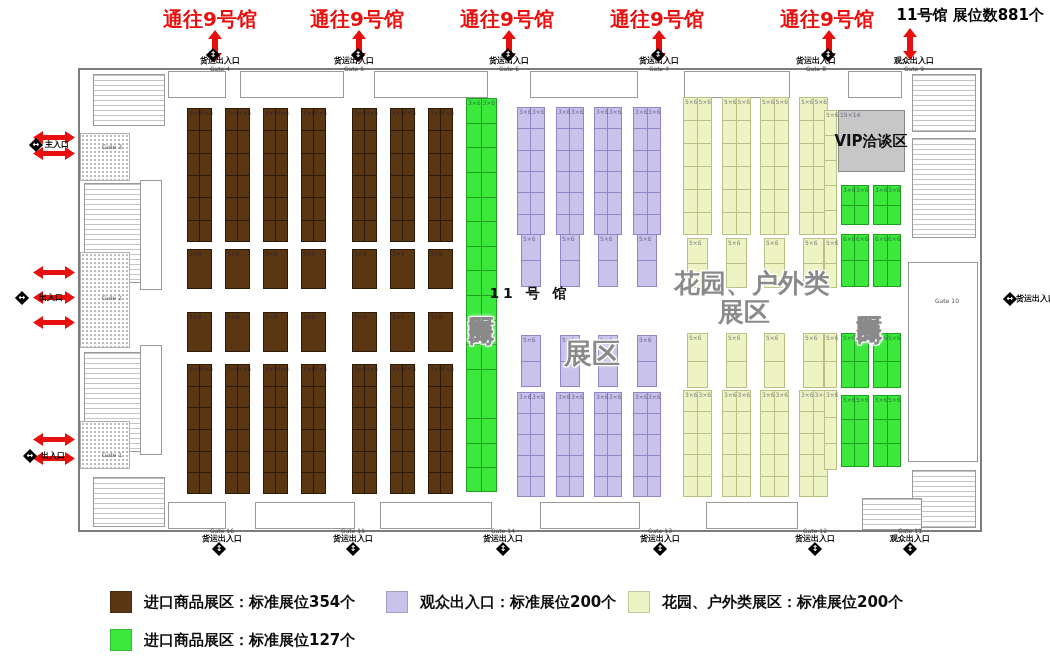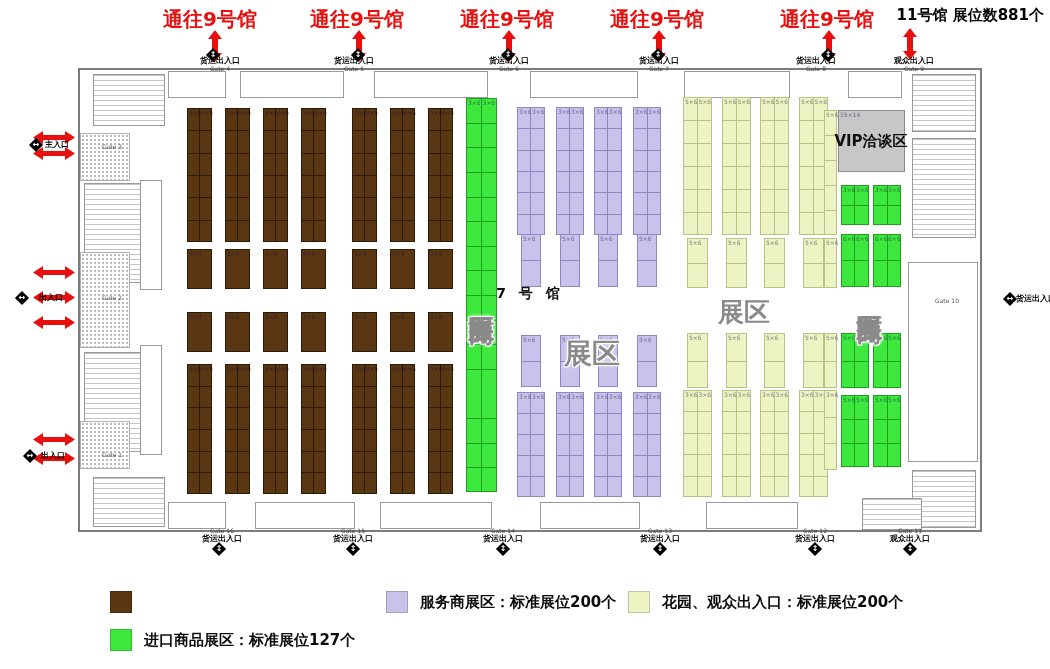--- a/index.html
+++ b/index.html
@@ -33,28 +33,29 @@
 </style>
 </head>
 <body>
 
 <div id="plan">
 
   <span class="title">11号馆 展位数881个</span>
 
   <div class="leg-item" id="leg1">
     <span class="leg-sw" style="background: rgb(90, 54, 18);"></span>
+    <span>进口商品展区：标准展位354个</span>
   </div>
   <div class="leg-item" id="leg2">
     <span class="leg-sw" style="background: rgb(201, 195, 236);"></span>
-    <span>服务商展区：标准展位200个</span>
+    <span>观众出入口：标准展位200个</span>
   </div>
   <div class="leg-item" id="leg3">
     <span class="leg-sw" style="background: rgb(238, 243, 195);"></span>
-    <span>花园、观众出入口：标准展位200个</span>
+    <span>花园、户外类展区：标准展位200个</span>
   </div>
   <div class="leg-item" id="leg4">
     <span class="leg-sw" style="background: rgb(60, 232, 60);"></span>
     <span>进口商品展区：标准展位127个</span>
   </div>
 <div class="outer-wall" style="left: 78px; top: 68px; width: 904px; height: 464px;"></div>
     <div class="struct seats" style="left: 93px; top: 74px; width: 72px; height: 52px;"></div>
     <div class="struct seats" style="left: 84px; top: 183px; width: 58px; height: 100px;"></div>
     <div class="struct" style="left: 140px; top: 180px; width: 22px; height: 110px;"></div>
     <div class="struct seats" style="left: 84px; top: 352px; width: 58px; height: 100px;"></div>
@@ -334,22 +335,23 @@
       <span class="booth-lbl" style="left: calc(50% + 1px);">5×6</span>
     </div>
     <div class="booth" style="left: 873px; top: 395px; width: 28px; height: 72px; background: linear-gradient(to right, transparent calc(50% - 0.5px), rgb(31, 158, 31) calc(50% - 0.5px), rgb(31, 158, 31) calc(50% + 0.5px), transparent calc(50% + 0.5px)), repeating-linear-gradient(transparent 0px, transparent 23px, rgb(31, 158, 31) 23px, rgb(31, 158, 31) 24px) rgb(60, 232, 60); border: 1px solid rgb(31, 158, 31);">
       <span class="booth-lbl" style="left: 1px;">5×6</span>
       <span class="booth-lbl" style="left: calc(50% + 1px);">5×6</span>
     </div>
     <div class="booth" style="left: 838px; top: 110px; width: 67px; height: 62px; background: rgb(199, 199, 199); border: 1px solid rgb(138, 138, 138);">
       <span class="booth-lbl" style="left: 1px;">15×14</span>
     </div>
     <div class="zone-label vert" style="left: 481px; top: 297px; font-size: 26px;">服务商展区</div>
-    <div class="hall-label" style="left: 530px; top: 294px; font-size: 14px; letter-spacing: 4px;">7 号 馆</div>
+    <div class="hall-label" style="left: 530px; top: 294px; font-size: 14px; letter-spacing: 4px;">11 号 馆</div>
     <div class="zone-label" style="left: 592px; top: 354px; font-size: 28px;">展区</div>
+    <div class="zone-label" style="left: 752px; top: 284px; font-size: 26px;">花园、户外类</div>
     <div class="zone-label" style="left: 744px; top: 313px; font-size: 26px;">展区</div>
     <div class="zone-label vert" style="left: 869px; top: 296px; font-size: 26px;">服务商展区</div>
     <div class="hall-label" style="left: 871px; top: 141px; font-size: 15px;">VIP洽谈区</div>
     <div class="toplink" style="left: 210px; top: 6px;">通往9号馆</div>
     <div class="toplink" style="left: 357px; top: 6px;">通往9号馆</div>
     <div class="toplink" style="left: 507px; top: 6px;">通往9号馆</div>
     <div class="toplink" style="left: 657px; top: 6px;">通往9号馆</div>
     <div class="toplink" style="left: 827px; top: 6px;">通往9号馆</div>
     <div class="arrow" style="left: 215px; top: 30px;"><svg width="16" height="32" viewBox="0 0 16 32">
         <polygon points="8,0 15,9 11,9 11,23 15,23 8,32 1,23 5,23 5,9 1,9" fill="#e8100e"></polygon>

